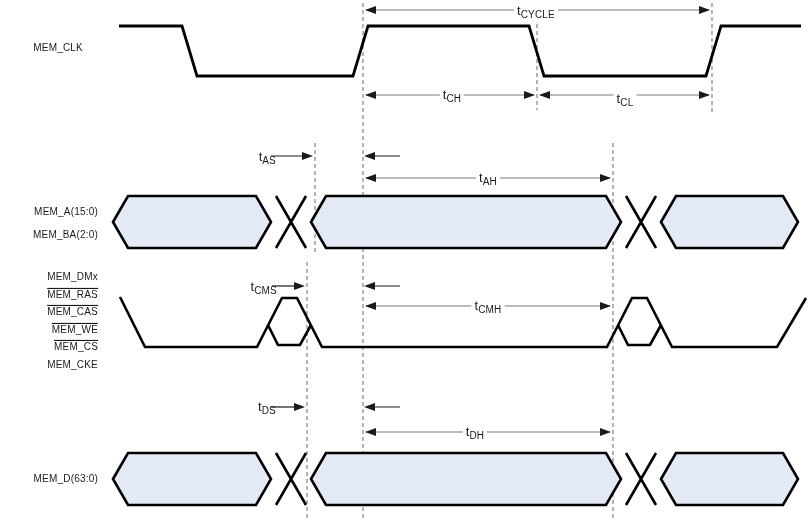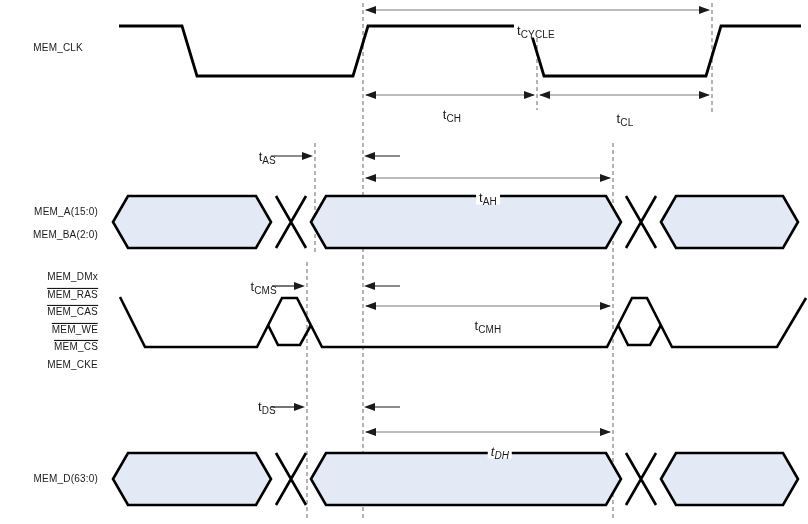--- a/index.html
+++ b/index.html
@@ -9,21 +9,21 @@
   }
   #wave-svg { position:absolute; left:0; top:0; }
   .sig {
     position:absolute; transform:translate(-100%,-50%);
     font-size:10px; white-space:nowrap; letter-spacing:0.2px;
   }
   .ovl { display:inline-block; border-top:1.5px solid #000; line-height:1.12; }
   .tl {
     position:absolute; font-size:13px; white-space:nowrap;
   }
-  .tl.center { transform:translate(-50%,-50%);margin-top:20px; }
+  .tl.center { transform:translate(-50%,-50%); }
   .tl.rightal { transform:translate(-100%,-50%);margin-left:9px; }
   .tl .wbg { background:#ffffff; padding:0 3px; }
   .sub { font-size:10px; position:relative; top:3px; letter-spacing:0.2px; }
 </style>
 </head>
 <body>
 
 <div id="stage">
 
   <svg id="wave-svg" width="808" height="524" viewBox="0 0 808 524">
@@ -123,15 +123,15 @@
   <div class="sig" style="left:98px; top:478px;"><span>MEM_D(63:0)</span></div>
 
   <div class="tl center" style="left:536px; top:10px;"><span class="wbg"><span>t</span><span class="sub">CYCLE</span></span></div>
   <div class="tl center" style="left:452px; top:94px;"><span class="wbg"><span>t</span><span class="sub">CH</span></span></div>
   <div class="tl center" style="left:625px; top:98px;text-align:right;"><span class="wbg"><span>t</span><span class="sub">CL</span></span></div>
   <div class="tl rightal" style="left:267px; top:156px;"><span><span>t</span><span class="sub">AS</span></span></div>
   <div class="tl center" style="left:488px; top:177px;"><span class="wbg"><span>t</span><span class="sub">AH</span></span></div>
   <div class="tl rightal" style="left:268px; top:286px;"><span><span>t</span><span class="sub">CMS</span></span></div>
   <div class="tl center" style="left:488px; top:305px;"><span class="wbg"><span>t</span><span class="sub">CMH</span></span></div>
   <div class="tl rightal" style="left:267px; top:406px;"><span><span>t</span><span class="sub">DS</span></span></div>
-  <div class="tl center" style="left:500px; top:431px;font-style:italic;"><span class="wbg"><span>t</span><span class="sub">DH</span></span></div>
+  <div class="tl center" style="left:475px; top:431px;"><span class="wbg"><span>t</span><span class="sub">DH</span></span></div>
 
 </div>
 
 </body></html>

